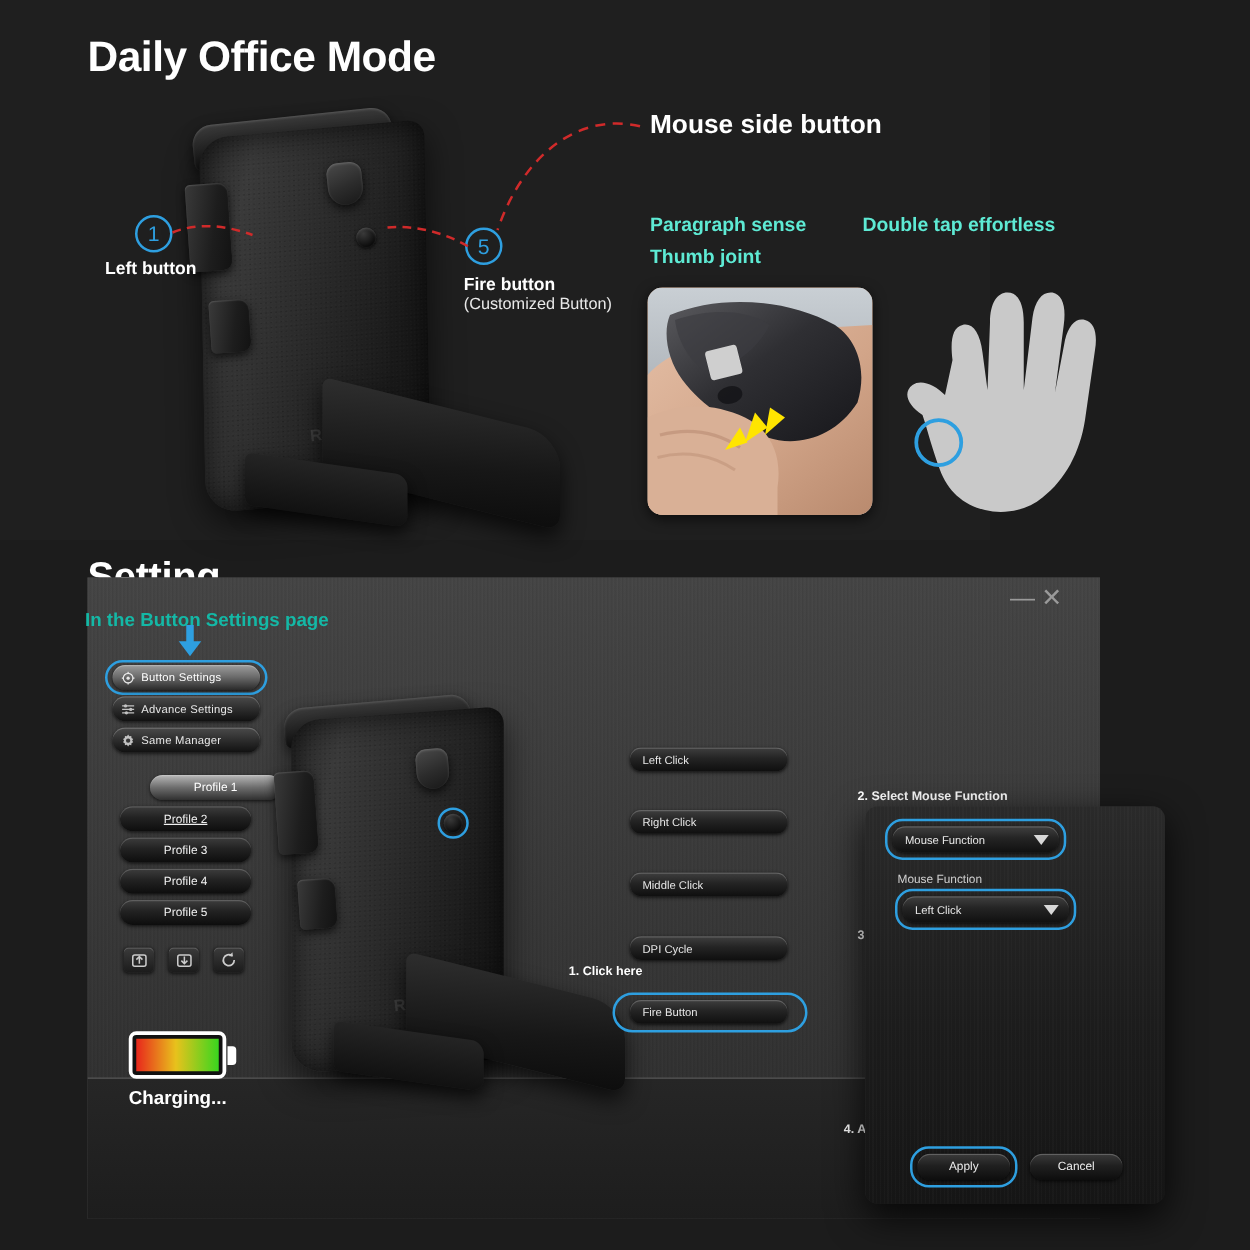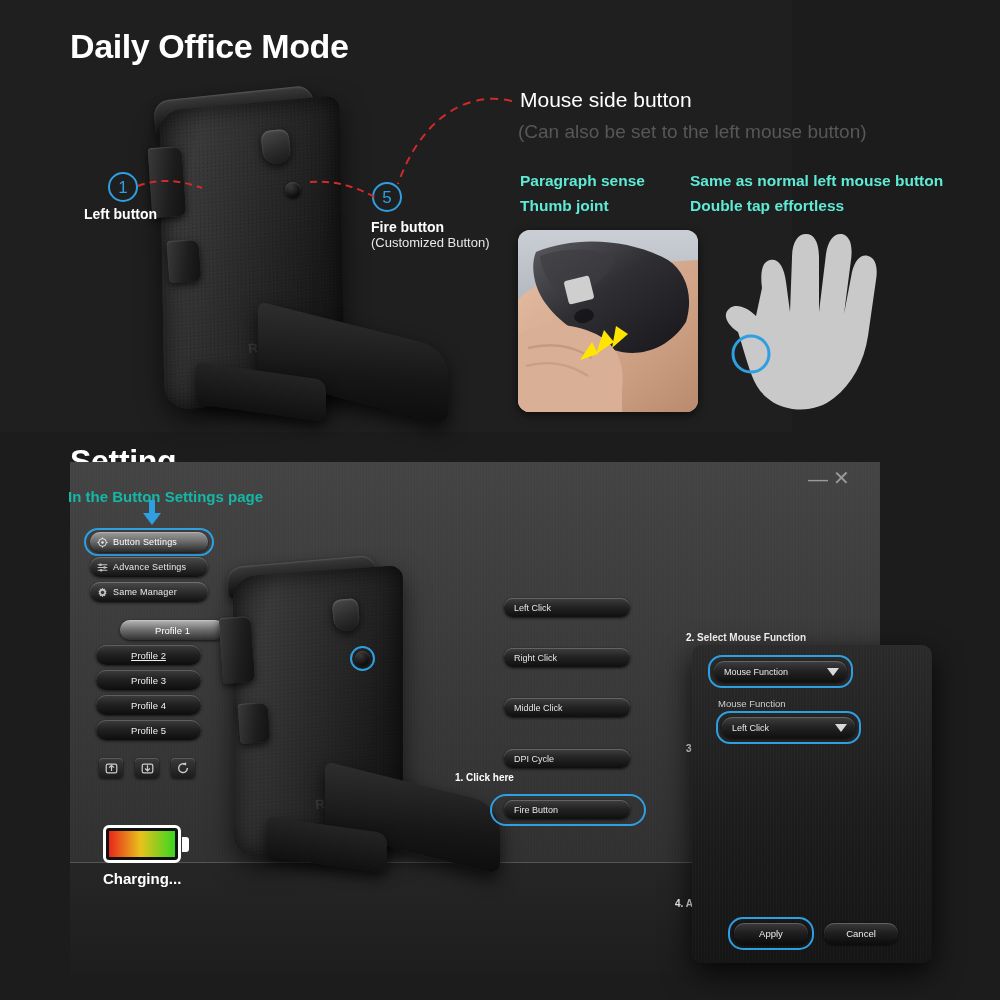--- a/index.html
+++ b/index.html
@@ -83,21 +83,21 @@
     width:30px; height:30px; border-radius:50%;
     border:2px solid #2e9fe0; color:#2e9fe0;
     display:flex; align-items:center; justify-content:center;
     font-size:17px; font-weight:400; line-height:1;
   }
   .callout-label { position:absolute; font-size:14px; font-weight:700; color:#fff; white-space:nowrap; }
   .callout-sub { position:absolute; font-size:13px; color:#e9e9e9; white-space:nowrap; }
   .dash { position:absolute; }
 
   
-  .side-title { position:absolute; left:520px; top:88px; font-size:21px; font-weight:400; color:#fff;text-align:right; }
+  .side-title { position:absolute; left:520px; top:88px; font-size:21px; font-weight:700; color:#fff;text-align:right; }
   .side-sub   { position:absolute; left:518px; top:121px; font-size:19px; color:#575757; white-space:nowrap; }
   .col-a { position:absolute; left:520px; }
   .col-b { position:absolute; left:690px; }
   .feat  { font-size:15.5px; font-weight:700; color:#5eead4; white-space:nowrap; line-height:25px; }
 
   
   #thumb-photo {
     position:absolute; left:518px; top:230px; width:180px; height:182px;
     border-radius:12px; overflow:hidden;
     background:#cfa98f;
@@ -253,28 +253,26 @@
     <div class="callout-sub" style="left:371px;top:235px;">(Customized Button)</div>
     <svg class="dash" style="left:308px;top:176px;" width="72" height="26">
       <path d="M2,6 C24,4 48,10 68,22" stroke="#d02a2a" stroke-width="2" fill="none" stroke-dasharray="7 5"></path>
     </svg>
 
     <svg class="dash" style="left:386px;top:88px;" width="130" height="100">
       <path d="M126,13 C80,2 34,32 12,96" stroke="#d02a2a" stroke-width="2" fill="none" stroke-dasharray="8 6"></path>
     </svg>
 
     <div class="side-title">Mouse side button</div>
-    <div class="side-sub">(Can also be set to the left mouse button)</div>
 
     <div class="col-a" style="top:168px;">
       <div class="feat">Paragraph sense</div>
       <div class="feat">Thumb joint</div>
     </div>
     <div class="col-b" style="top:168px;">
-      <div class="feat">Same as normal left mouse button</div>
       <div class="feat">Double tap effortless</div>
     </div>
 
     <div id="thumb-photo">
       <svg width="180" height="182" viewBox="0 0 180 182">
         <defs>
           <linearGradient id="skin" x1="0" y1="0" x2="1" y2="1">
             <stop offset="0%" stop-color="#e3bda4"></stop>
               <stop offset="55%" stop-color="#d2a589"></stop>
               <stop offset="100%" stop-color="#b98a6e"></stop>

